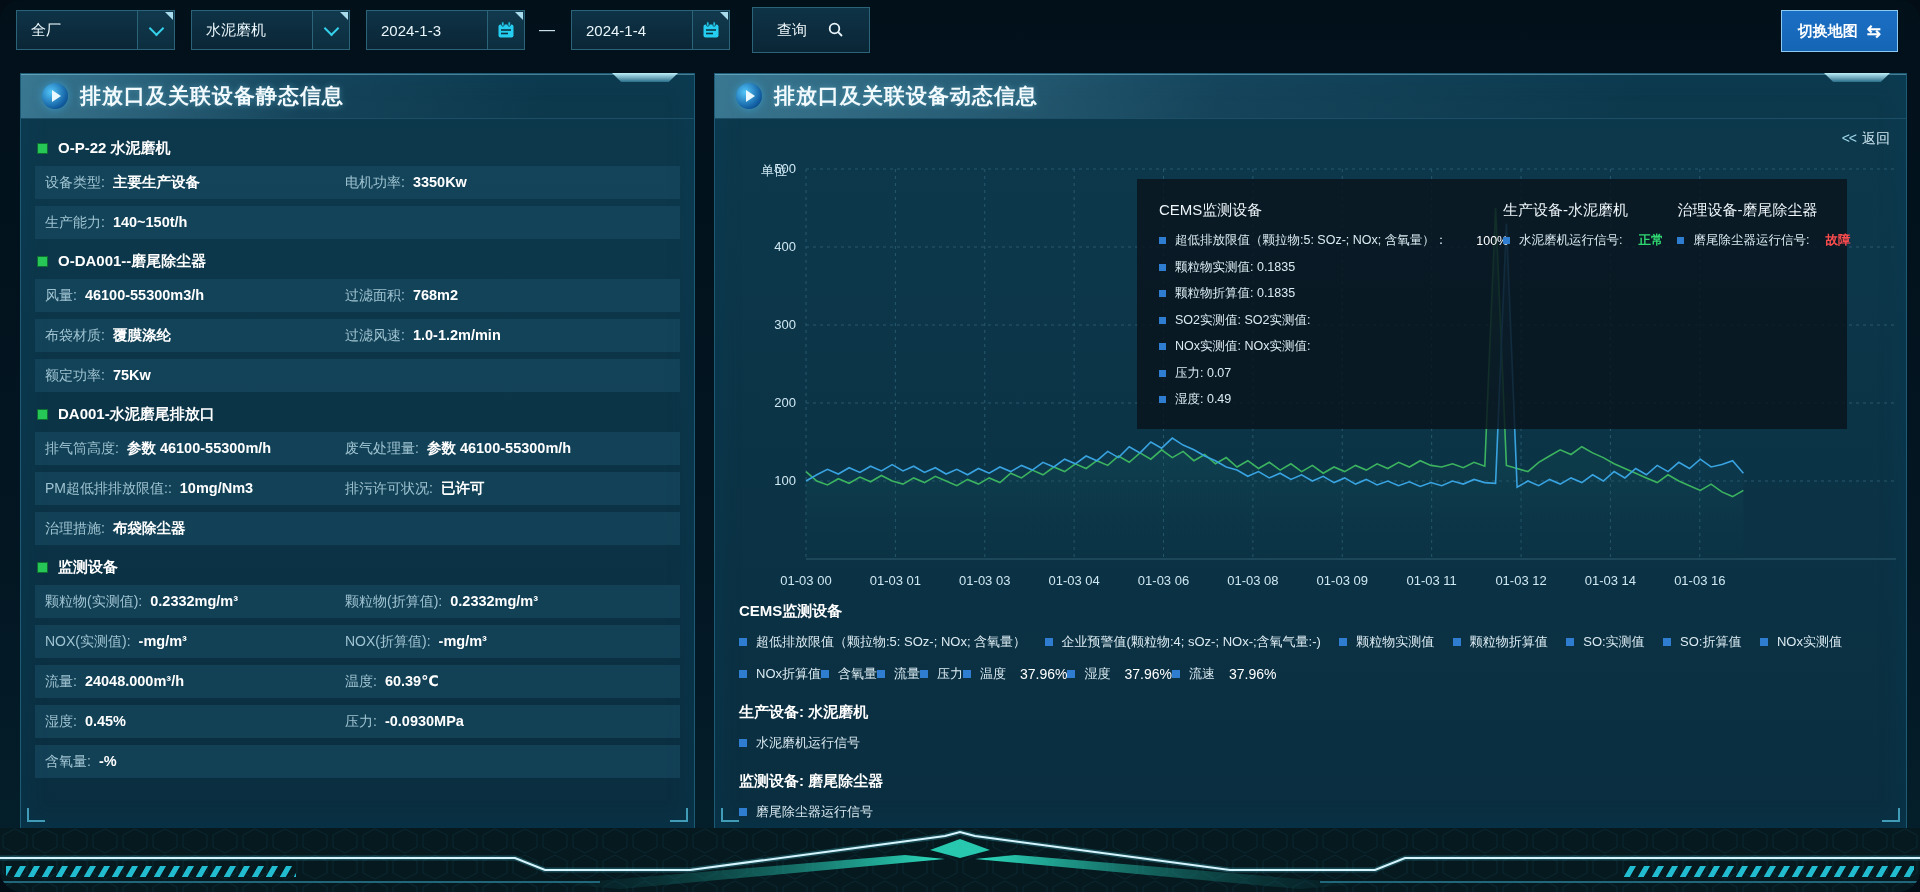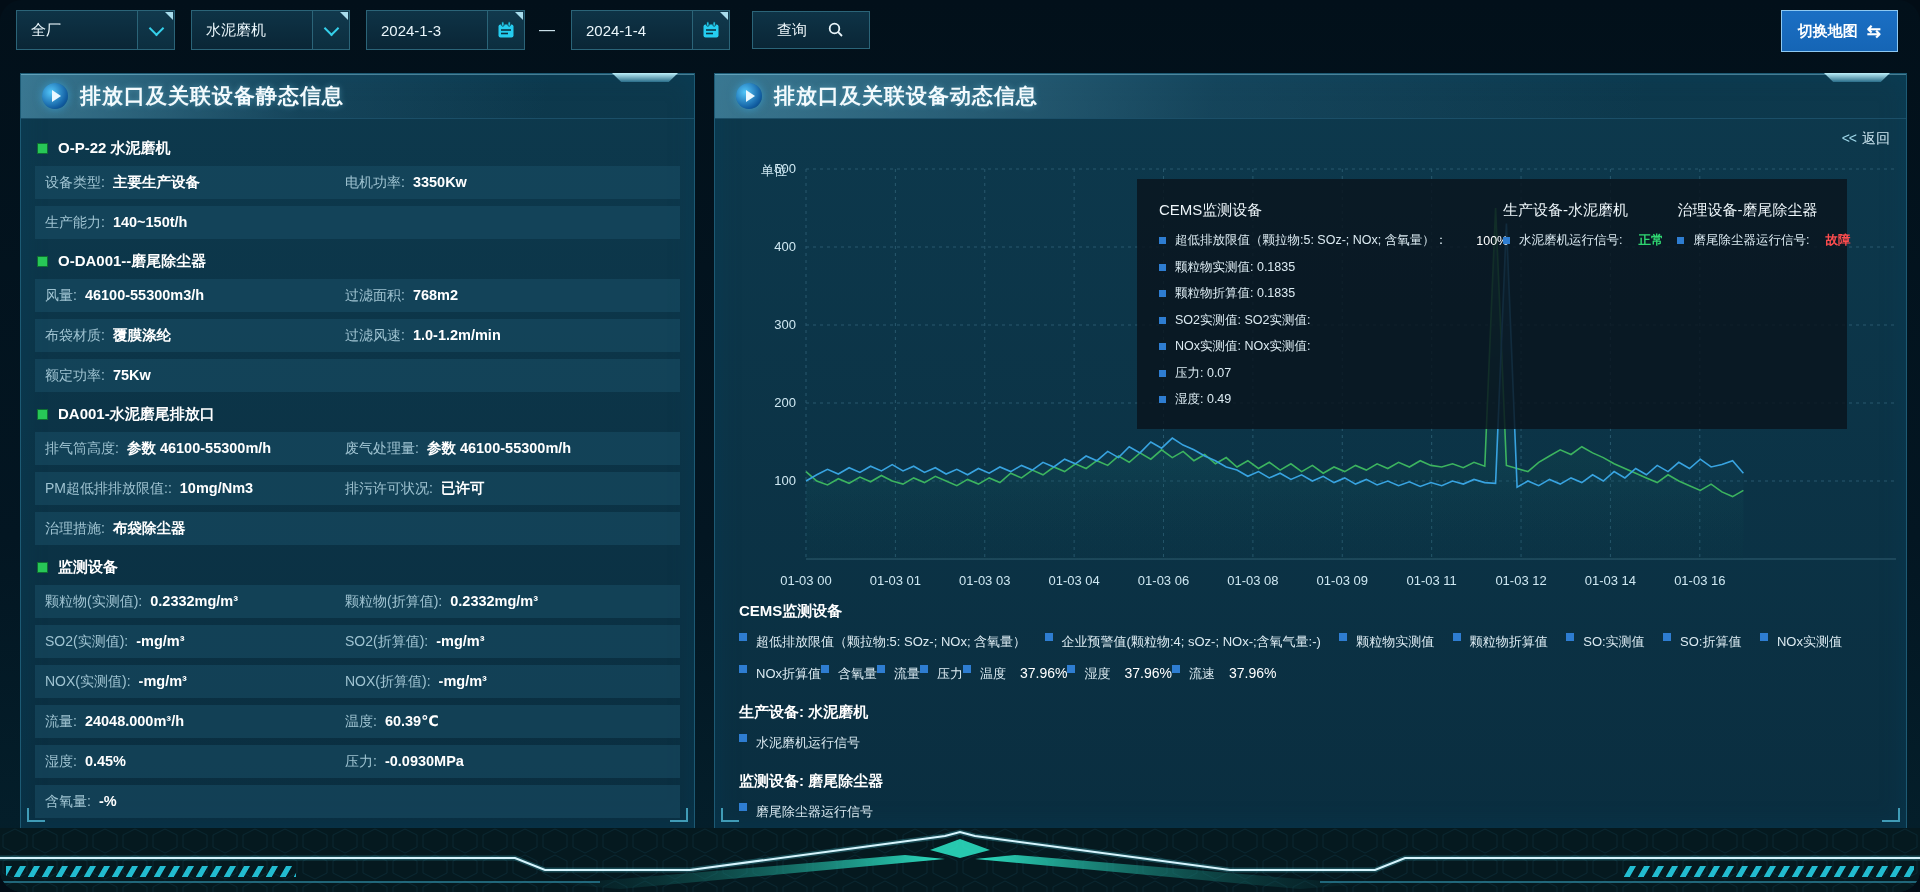--- a/index.html
+++ b/index.html
@@ -5,21 +5,21 @@
   html,body{margin:0;padding:0;background:#020d16;font-family:"Liberation Sans","DejaVu Sans",sans-serif;}
   .page{position:relative;width:1920px;height:892px;overflow:hidden;background:linear-gradient(180deg,#02101a 0%,#031622 60%,#04202c 100%);border-radius:22px;}
   
   .topbar{position:absolute;left:0;top:0;width:1920px;height:60px;display:flex;align-items:center;}
   .ctrl{display:flex;align-items:stretch;height:38px;margin-left:16px;background:linear-gradient(180deg,#0e3346,#0a2636);border:1px solid #2b6478;color:#eaf6fb;font-size:15px;position:relative;}
   .ctrl .txt{display:flex;align-items:center;padding:0 14px;min-width:92px;}
   .icon-box{width:36px;border-left:1px solid #2b6478;display:flex;align-items:center;justify-content:center;position:relative;background:linear-gradient(180deg,#11394d,#0c2e3f);}
   .icon-box::before{content:"";position:absolute;top:1px;right:1px;border-top:8px solid #a8dcec;border-left:8px solid transparent;}
   .chev{width:9px;height:9px;border-right:2px solid #35d0ea;border-bottom:2px solid #35d0ea;transform:rotate(45deg);margin-top:-4px;}
   .dash{color:#cfe6ef;margin-left:14px;font-size:16px;}
-  .btn-query{display:flex;align-items:center;justify-content:space-between;height:38px;margin-left:22px;padding:0 24px;width:118px;background:linear-gradient(180deg,#0e3346,#0a2636);border:1px solid #2b6478;color:#f2fafd;font-size:15px;cursor:pointer;}
+  .btn-query{display:flex;align-items:center;justify-content:space-between;height:46px;margin-left:22px;padding:0 24px;width:118px;background:linear-gradient(180deg,#0e3346,#0a2636);border:1px solid #2b6478;color:#f2fafd;font-size:15px;cursor:pointer;}
   .btn-switch{position:absolute;right:22px;top:10px;height:42px;display:flex;align-items:center;gap:9px;padding:0 16px;background:linear-gradient(180deg,#1b6fc4,#1565b5);border:1px solid #8ec9f2;color:#fff;font-size:15px;font-weight:bold;cursor:pointer;}
   .swap-glyph{font-size:17px;font-weight:bold;}
   
   .panel{position:absolute;top:73px;height:754px;background:linear-gradient(180deg,#0d394d,#0a2e40);border:1px solid #1d5a74;box-shadow:inset 0 0 24px rgba(0,70,100,.35);}
   .panel::after,.panel::before{content:"";position:absolute;bottom:6px;width:16px;height:12px;border-bottom:2px solid #4fb7d4;opacity:.8;}
   .panel::before{left:6px;border-left:2px solid #4fb7d4;}
   .panel::after{right:6px;border-right:2px solid #4fb7d4;}
   .panel-left{left:20px;width:673px;}
   .panel-right{left:714px;width:1191px;}
   .panel-tab{position:absolute;top:-1px;right:16px;width:66px;height:9px;background:linear-gradient(180deg,#bfeff8,#2a6e8a);clip-path:polygon(0 0,100% 0,86% 100%,14% 100%);}
@@ -55,21 +55,21 @@
   .tt-gap{margin-left:29px;color:#fff;}
   .status{margin-left:16px;font-weight:bold;}
   .status.ok{color:#2fd671;}
   .status.err{color:#ff4d4f;}
   
   .legend{position:absolute;left:0;top:524px;width:100%;padding:0 24px;box-sizing:border-box;z-index:2;}
   .lg-title{color:#ffffff;font-size:15px;font-weight:bold;margin:4px 0 12px 0;}
   .lg-row{display:flex;align-items:center;color:#dcebf2;font-size:13px;}
   .lg-row1{justify-content:space-between;padding-right:40px;margin-bottom:14px;}
   .lg-row2{margin-bottom:4px;}
-  .lg-item{display:flex;align-items:flex-start;cursor:pointer;white-space:nowrap;}
+  .lg-item{display:flex;align-items:center;cursor:pointer;white-space:nowrap;}
   .lg-item .sq{width:8px;height:8px;}
   .lg-item em{font-style:normal;}
   .lg-val{margin-left:14px;color:#fff;font-weight:normal;font-size:14px;}
   .lg-group-title{color:#fff;font-size:15px;font-weight:bold;margin:20px 0 12px 0;}
   
   .deco{position:absolute;left:0;bottom:0;width:1920px;height:64px;}
 </style>
 </head>
 <body>
 
@@ -206,24 +206,20 @@
           <span class="bullet"></span>
           <span class="st">监测设备</span>
         </div>
         <div>
 
             <div class="lp-row">
               <div class="cell"><span class="lbl">颗粒物(实测值):</span><span class="val">0.2332mg/m³</span></div>
               <div class="cell"><span class="lbl">颗粒物(折算值):</span><span class="val">0.2332mg/m³</span></div>
             </div>
 
-            <div class="lp-row">
-              <div class="cell"><span class="lbl">SO2(实测值):</span><span class="val">-mg/m³</span></div>
-              <div class="cell"><span class="lbl">SO2(折算值):</span><span class="val">-mg/m³</span></div>
-            </div>
 
             <div class="lp-row">
               <div class="cell"><span class="lbl">NOX(实测值):</span><span class="val">-mg/m³</span></div>
               <div class="cell"><span class="lbl">NOX(折算值):</span><span class="val">-mg/m³</span></div>
             </div>
 
             <div class="lp-row">
               <div class="cell"><span class="lbl">流量:</span><span class="val">24048.000m³/h</span></div>
               <div class="cell"><span class="lbl">温度:</span><span class="val">60.39℃</span></div>
             </div>

